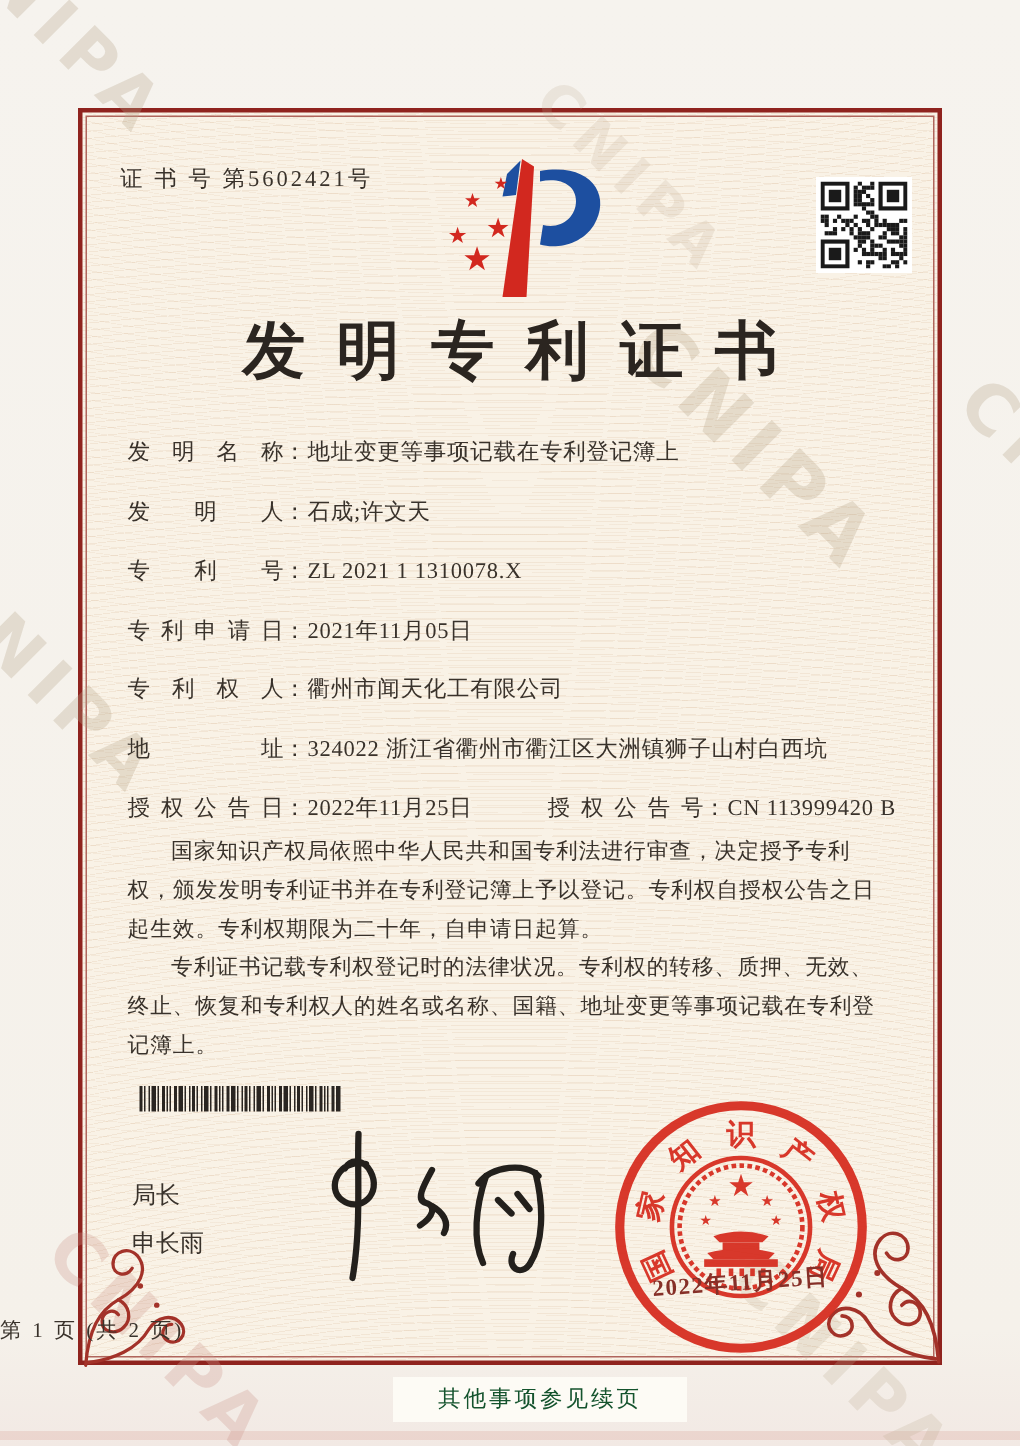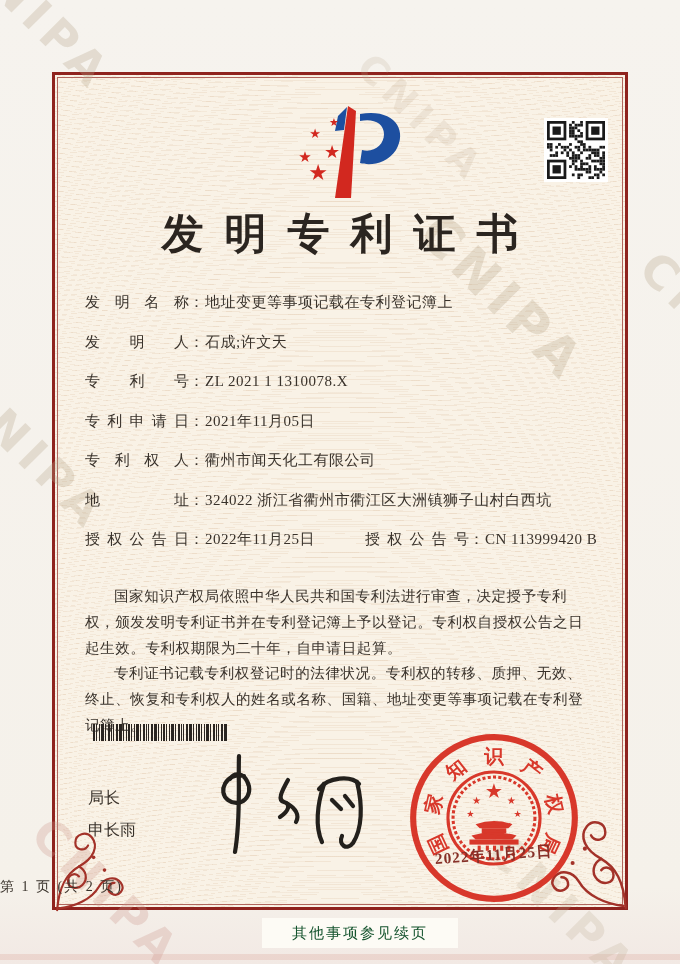--- a/index.html
+++ b/index.html
@@ -39,21 +39,21 @@
   }
   
   .fields{position:absolute;left:85px;top:291px;width:520px;z-index:4;font-size:15px;}
   .row{display:flex;margin-bottom:17.5px;line-height:22px;white-space:nowrap;}
   .lbl{display:inline-block;width:104px;text-align:justify;text-align-last:justify;}
   .colon{display:inline-block;width:16px;}
   .val{letter-spacing:0.5px;}
   .val.fix{display:inline-block;width:150px;}
   .lbl2{display:inline-block;width:104px;text-align:justify;text-align-last:justify;margin-left:10px;}
   
-  .body-text{position:absolute;left:85px;top:556px;width:512px;z-index:4;font-size:14.5px;line-height:1.78;margin-top:28px;}
+  .body-text{position:absolute;left:85px;top:556px;width:512px;z-index:4;font-size:14.5px;line-height:1.78;}
   .body-text p{margin:0;text-indent:2em;letter-spacing:0.6px;}
   
   .barcode{position:absolute;left:93px;top:724px;width:180px;height:17px;z-index:4;font-size:0;}
   .barcode i{display:inline-block;height:100%;background:#2a2521;}
   
   .signer{position:absolute;left:88px;top:782px;z-index:4;font-size:16px;line-height:32px;}
   .signature{position:absolute;left:192px;top:748px;width:180px;height:110px;z-index:4;}
   
   .seal{position:absolute;left:406px;top:730px;width:176px;height:176px;z-index:5;opacity:0.93;}
   
@@ -76,20 +76,21 @@
   <span class="wm" style="left:-58px;top:-12px;font-size:46px;">CNIPA</span>
   <span class="wm" style="left:340px;top:96px;font-size:38px;color:rgba(190,172,146,0.20);">CNIPA</span>
   <span class="wm" style="left:398px;top:268px;font-size:52px;">CNIPA</span>
   <span class="wm" style="left:-62px;top:428px;font-size:46px;">CNIPA</span>
   <span class="wm" style="left:620px;top:300px;font-size:46px;">CNIPA</span>
   <span class="wm pink" style="left:12px;top:866px;font-size:46px;">CNIPA</span>
   <span class="wm" style="left:468px;top:882px;font-size:46px;color:rgba(190,172,146,0.24);">CNIPA</span>
 
   <div class="frame"></div>
 
+  <div class="cert-no">证 书 号 第5602421号</div>
 
   <svg class="logo" viewBox="0 0 140 102">
     <path d="M72,14 C106,8 120,30 108,50 C99,64 82,66 72,63 L74,50 C86,53 96,45 96,34 C96,23 85,18 72,21 Z" fill="#1d4fa0"></path>
     <polygon points="50,16 59,7 56,30 47,31" fill="#1d4fa0"></polygon>
     <polygon points="60,6 68,11 63,98 47,98" fill="#d2281f"></polygon>
     <text x="30" y="80" font-size="22" fill="#d2281f" text-anchor="middle">★</text>
     <text x="44" y="58" font-size="18" fill="#d2281f" text-anchor="middle">★</text>
     <text x="17" y="62" font-size="15" fill="#d2281f" text-anchor="middle">★</text>
     <text x="27" y="38" font-size="13" fill="#d2281f" text-anchor="middle">★</text>
     <text x="46" y="26" font-size="11" fill="#d2281f" text-anchor="middle">★</text>

